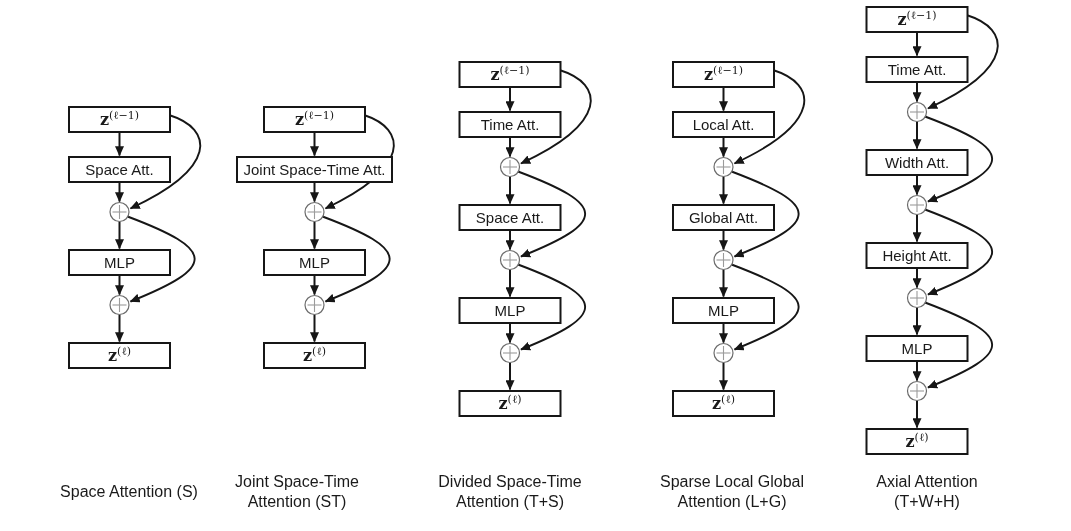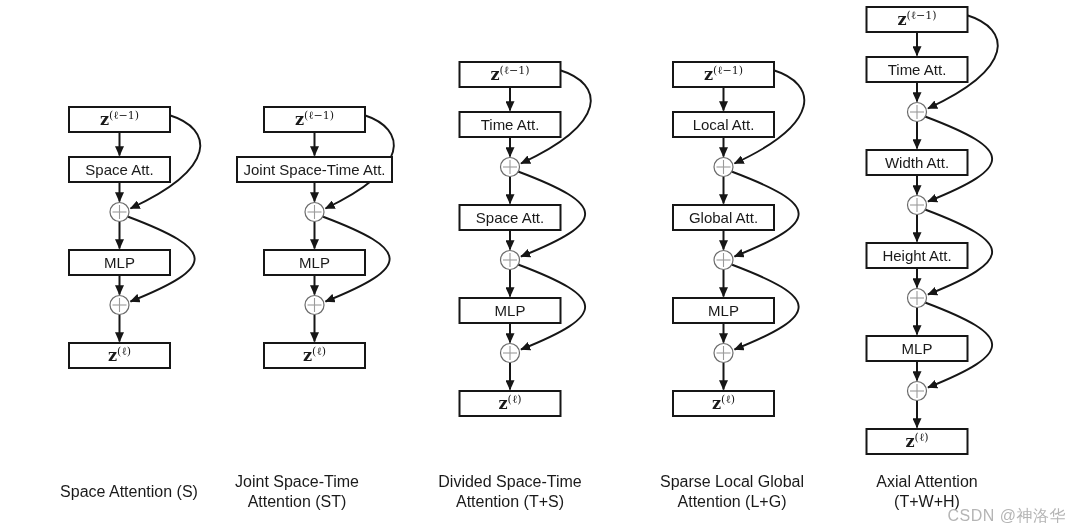--- a/index.html
+++ b/index.html
@@ -183,14 +183,13 @@
         <text class="blocktext" x="917" y="353.8">MLP</text>
         <circle class="sumc" cx="917" cy="391" r="9.5"></circle>
         <line class="sumx" x1="910" y1="391" x2="924" y2="391"></line>
         <line class="sumx" x1="917" y1="384" x2="917" y2="398"></line>
         <rect class="nodebox" x="866.5" y="429" width="101" height="25"></rect>
         <text class="iotext" x="917" y="447"><tspan class="iobase">z</tspan><tspan class="iosup" dy="-6.5">(ℓ)</tspan></text>
         <text class="caption" x="927" y="487">Axial Attention</text>
         <text class="caption" x="927" y="507">(T+W+H)</text>
       </g>
     </svg>
-  <div class="watermark">CSDN @神洛华</div>
 </div>
 
 </body></html>

